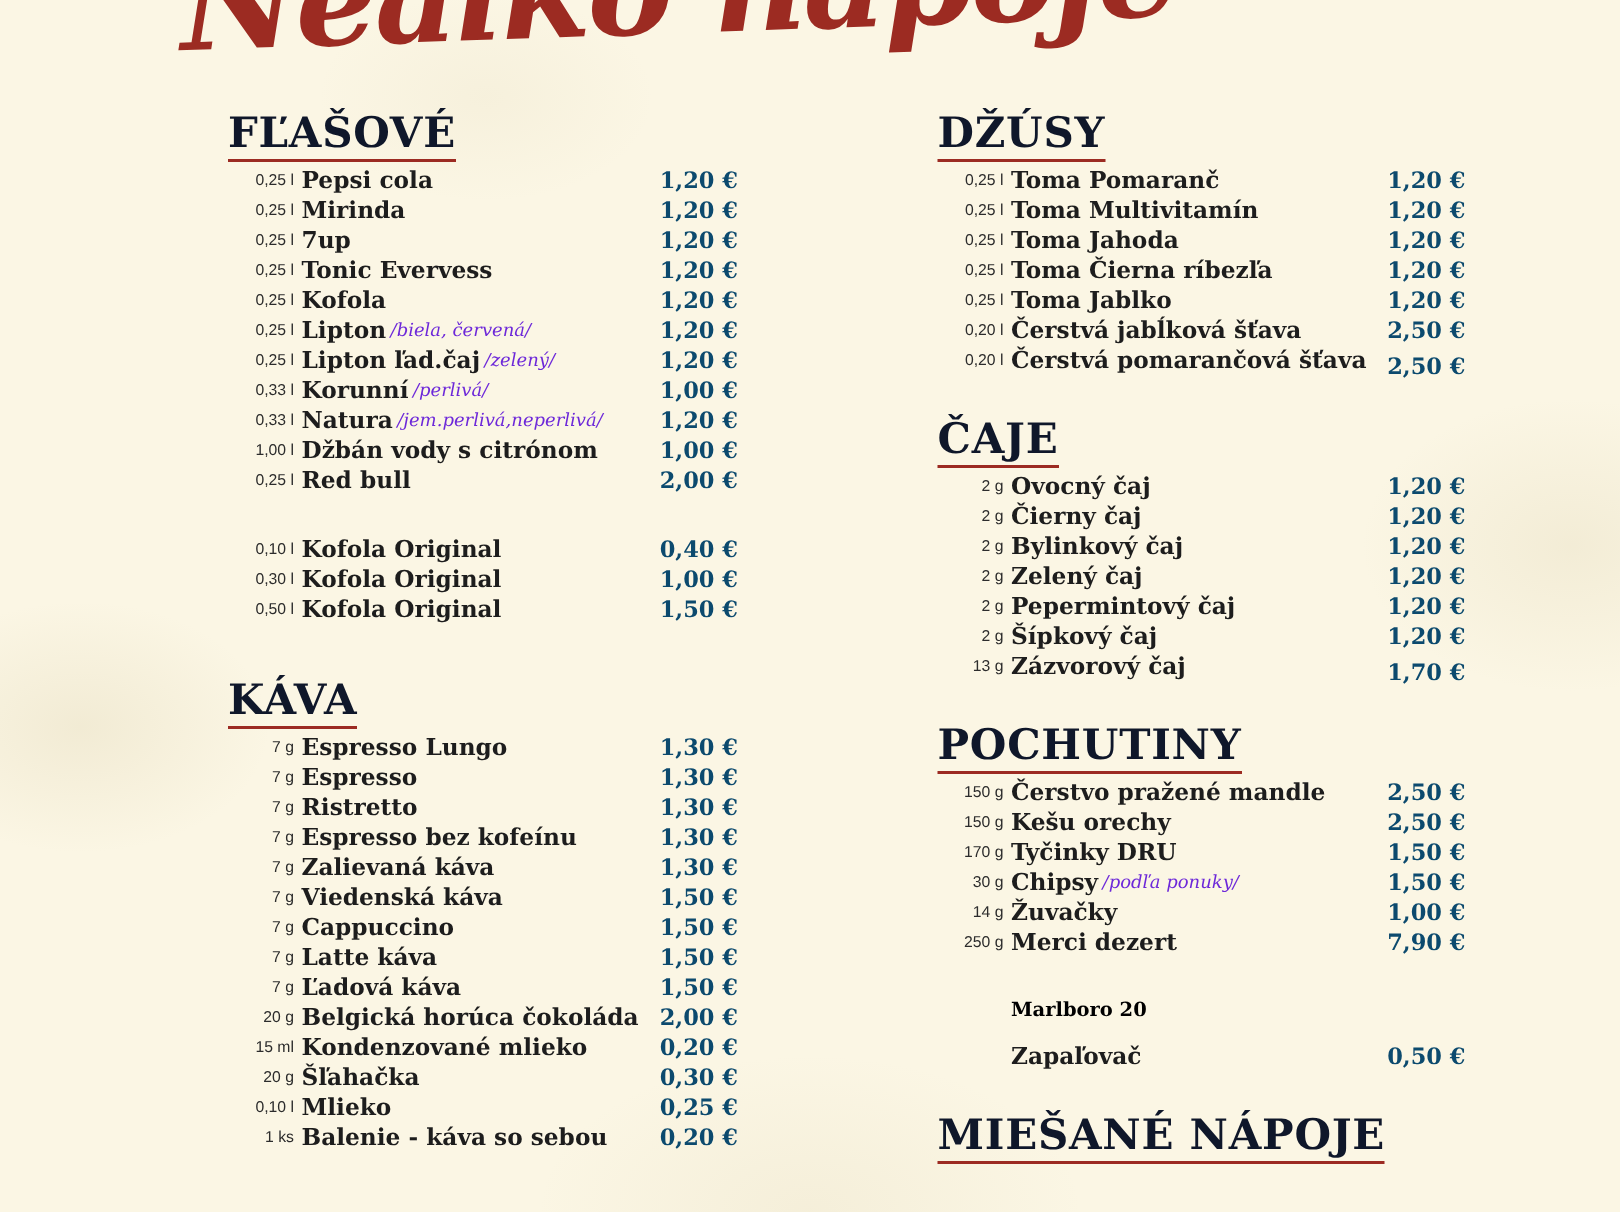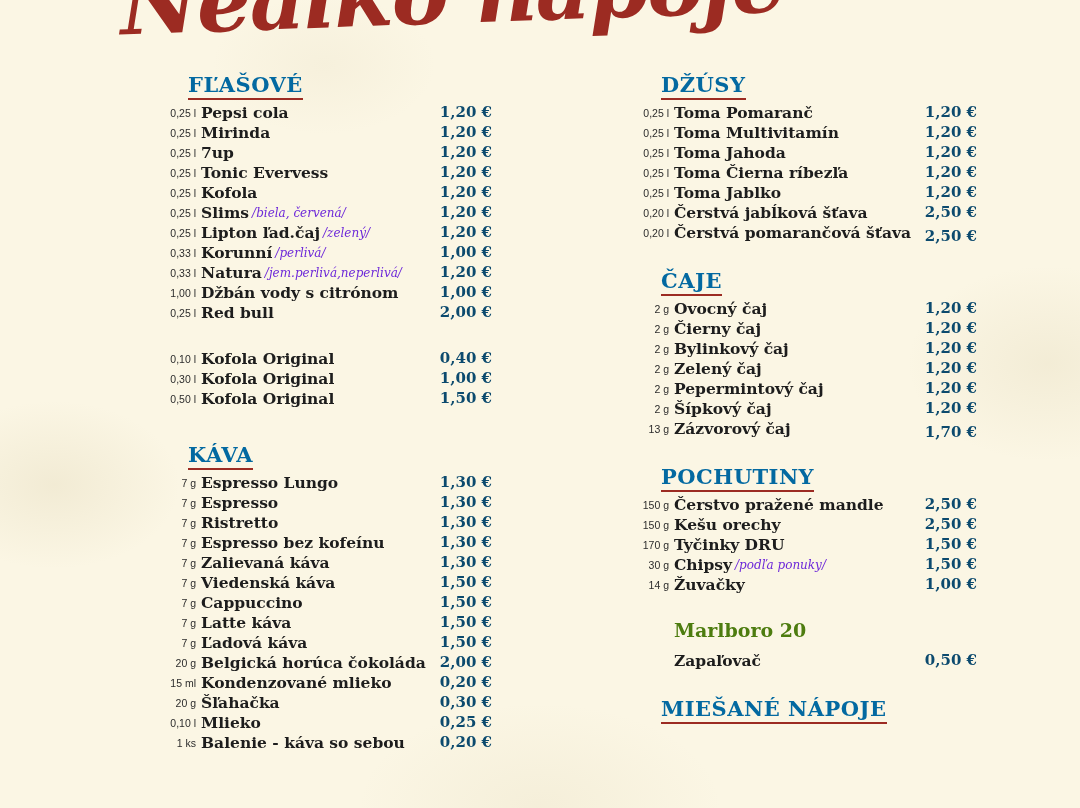--- a/index.html
+++ b/index.html
@@ -53,25 +53,24 @@
     position: absolute;
     top: 72px;
   }
   .col-left { left: 152px; width: 340px; }
   .col-right { left: 625px; width: 352px; }
 
   .section { margin-bottom: 4px; }
   .section-title {
     font-family: "DejaVu Serif", serif;
     font-weight: bold;
-    font-size: 21px;
-    color: #0369a1;
+    font-size: 28px;
+    color: #0f172a;
     letter-spacing: 0.5px;
     margin-bottom: 2px;
-    margin-left: 36px;
   }
   .section-title.underlined {
     border-bottom: 2px solid #9c2b22;
     display: inline-block;
     padding-bottom: 1px;
   }
 
   .item {
     position: relative;
     height: 20px;
@@ -111,22 +110,22 @@
     font-family: "DejaVu Serif", serif;
     font-weight: bold;
     font-size: 15px;
     color: #0c4a6e;
   }
   .price-lower { top: 4px; }
 
   .plainline {
     font-family: "DejaVu Serif", serif;
     font-weight: bold;
-    font-size: 19px;
-    color: #4d7c0f;
+    font-size: 13px;
+    color: #000000;
     line-height: 20px;
     padding-left: 49px;
   }
   .italic-note {
     font-family: "DejaVu Serif", serif;
     font-style: italic;
     font-size: 13px;
     color: #1d1d1d;
     line-height: 20px;
     padding-left: 49px;
@@ -147,21 +146,21 @@
   <div class="col col-left">
 
     <div class="section">
       <div class="section-title underlined">FĽAŠOVÉ</div>
       <div>
         <div class="item"><span class="qty">0,25 l</span><span class="name">Pepsi cola</span><span class="price">1,20 €</span></div>
         <div class="item"><span class="qty">0,25 l</span><span class="name">Mirinda</span><span class="price">1,20 €</span></div>
         <div class="item"><span class="qty">0,25 l</span><span class="name">7up</span><span class="price">1,20 €</span></div>
         <div class="item"><span class="qty">0,25 l</span><span class="name">Tonic Evervess</span><span class="price">1,20 €</span></div>
         <div class="item"><span class="qty">0,25 l</span><span class="name">Kofola</span><span class="price">1,20 €</span></div>
-        <div class="item"><span class="qty">0,25 l</span><span class="name">Slims</span><span class="note">/biela, červená/</span><span class="price">1,20 €</span></div>
+        <div class="item"><span class="qty">0,25 l</span><span class="name">Lipton</span><span class="note">/biela, červená/</span><span class="price">1,20 €</span></div>
         <div class="item"><span class="qty">0,25 l</span><span class="name">Lipton ľad.čaj</span><span class="note">/zelený/</span><span class="price">1,20 €</span></div>
         <div class="item"><span class="qty">0,33 l</span><span class="name">Korunní</span><span class="note">/perlivá/</span><span class="price">1,00 €</span></div>
         <div class="item"><span class="qty">0,33 l</span><span class="name">Natura</span><span class="note">/jem.perlivá,neperlivá/</span><span class="price">1,20 €</span></div>
         <div class="item"><span class="qty">1,00 l</span><span class="name">Džbán vody s citrónom</span><span class="price">1,00 €</span></div>
         <div class="item"><span class="qty">0,25 l</span><span class="name">Red bull</span><span class="price">2,00 €</span></div>
       </div>
     </div>
 
     <div class="spacer-md"></div>
 
@@ -230,20 +229,21 @@
     <div class="spacer-md"></div>
 
     <div class="section">
       <div class="section-title underlined">POCHUTINY</div>
       <div>
         <div class="item"><span class="qty">150 g</span><span class="name">Čerstvo pražené mandle</span><span class="price">2,50 €</span></div>
         <div class="item"><span class="qty">150 g</span><span class="name">Kešu orechy</span><span class="price">2,50 €</span></div>
         <div class="item"><span class="qty">170 g</span><span class="name">Tyčinky DRU</span><span class="price">1,50 €</span></div>
         <div class="item"><span class="qty">30 g</span><span class="name">Chipsy</span><span class="note">/podľa ponuky/</span><span class="price">1,50 €</span></div>
         <div class="item"><span class="qty">14 g</span><span class="name">Žuvačky</span><span class="price">1,00 €</span></div>
+        <div class="item"><span class="qty">250 g</span><span class="name">Merci dezert</span><span class="price">7,90 €</span></div>
       </div>
     </div>
 
     <div class="spacer-md"></div>
 
     <div class="section">
       <div class="plainline">Marlboro 20</div>
       <div class="spacer-sm"></div>
       <div class="item"><span class="qty"></span><span class="name">Zapaľovač</span><span class="price">0,50 €</span></div>
     </div>

